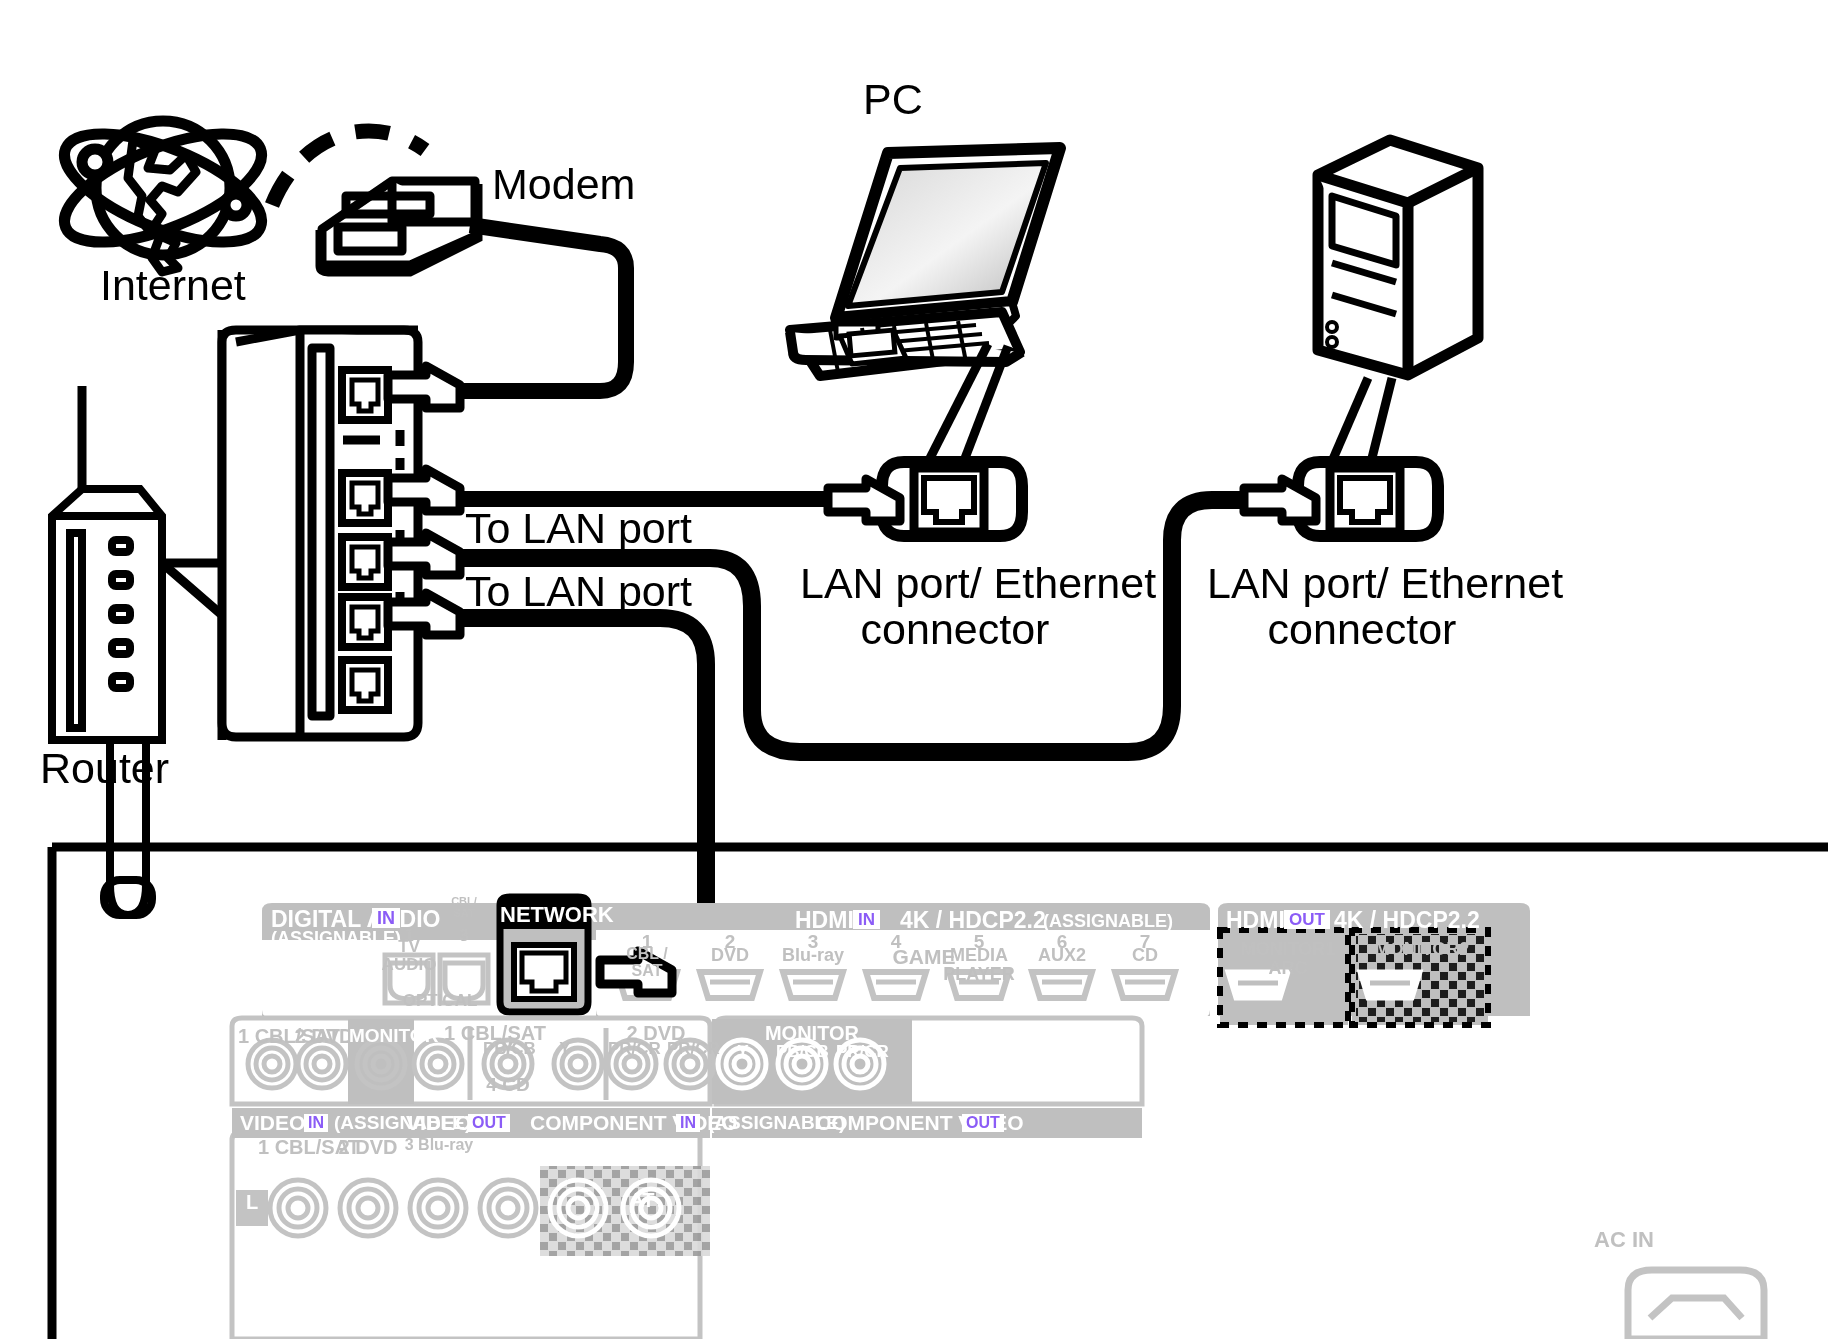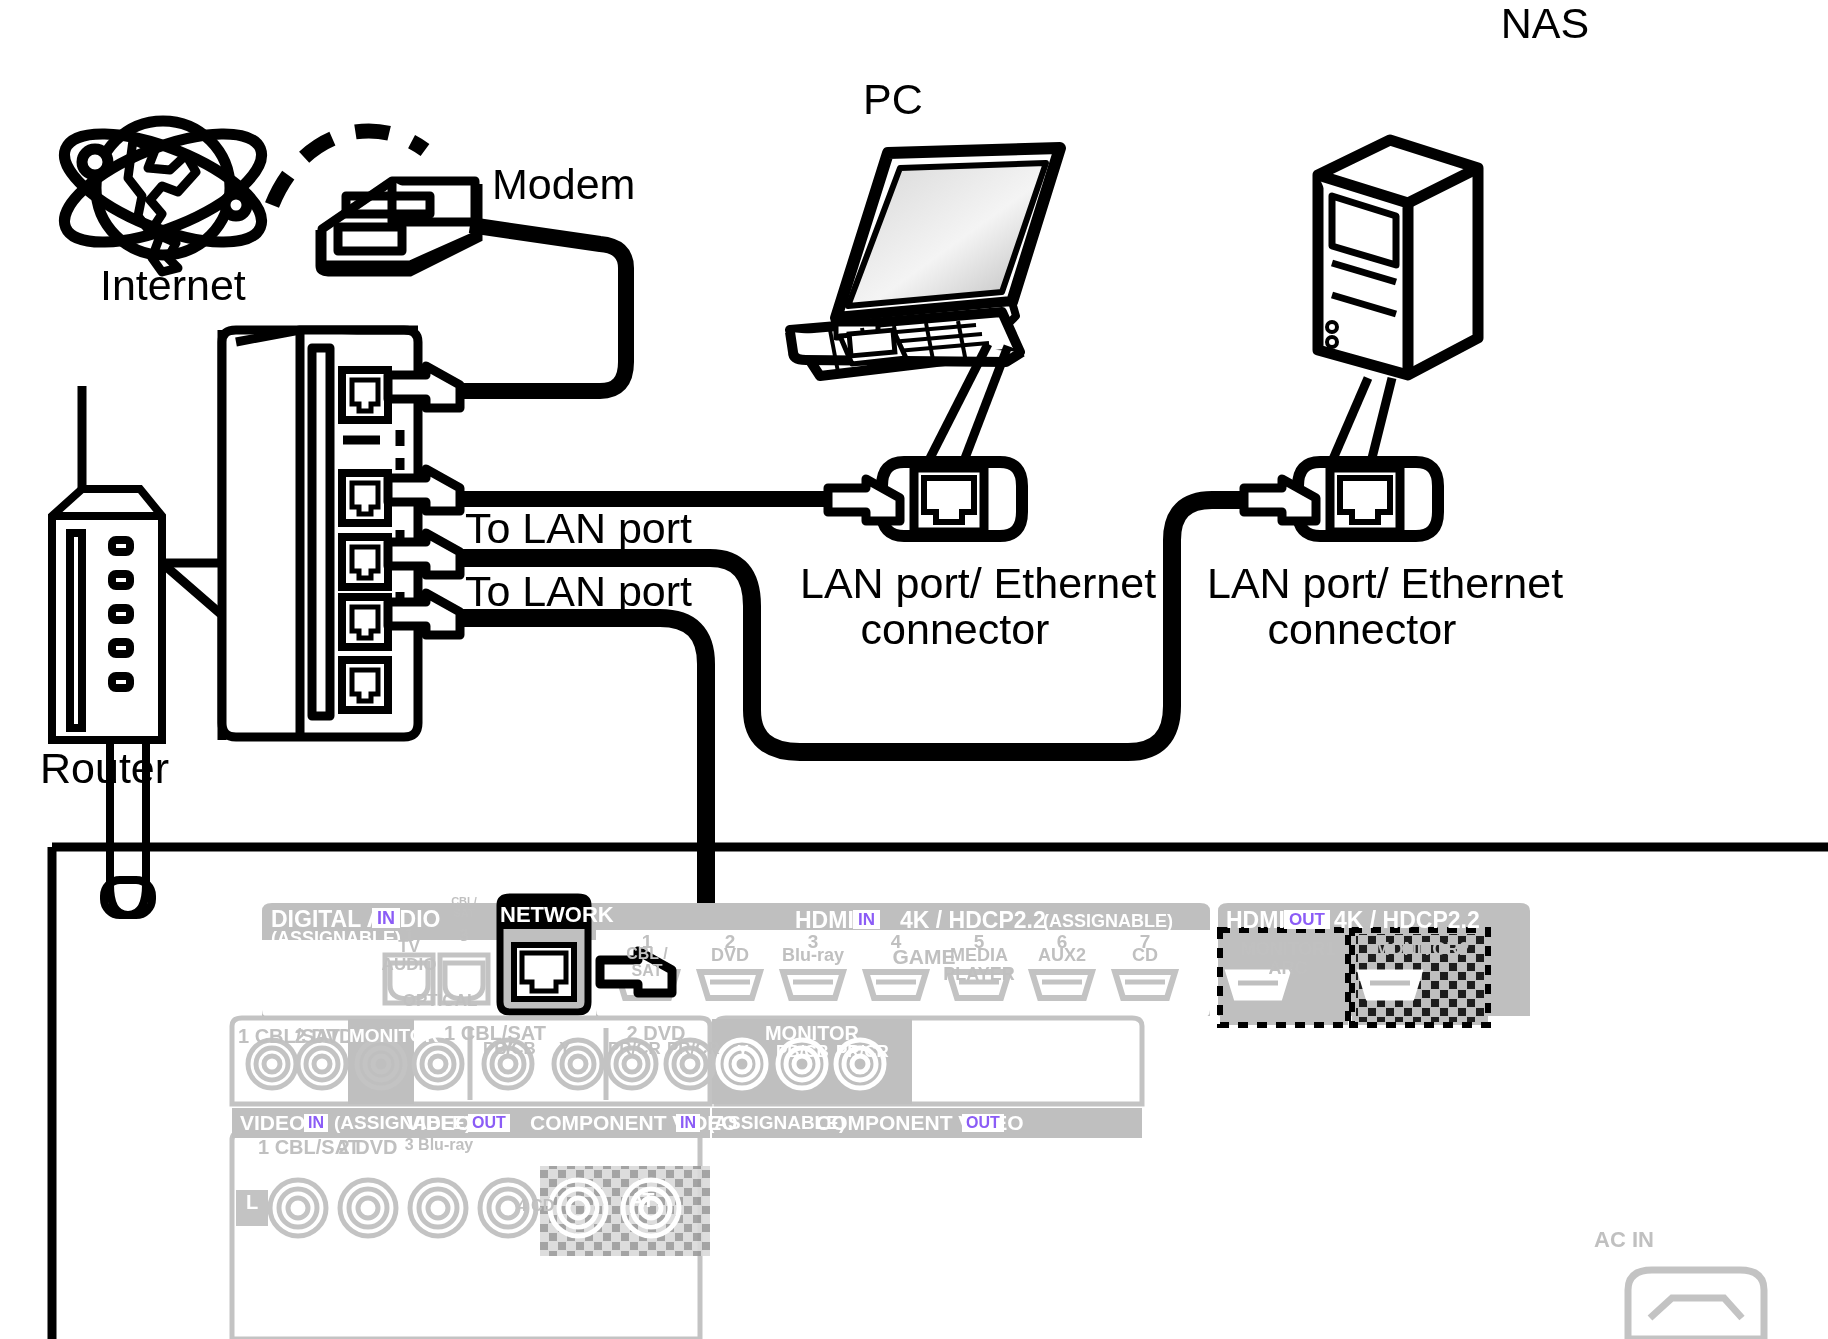--- a/index.html
+++ b/index.html
@@ -402,21 +402,20 @@
 
   <div class="lbl lbl-xl" style="left:40px; top:745px;">Router</div>
 
 
   <div class="lbl lbl-xl" style="left:465px; top:505px;">To LAN port</div>
 
   <div class="lbl lbl-xl" style="left:465px; top:568px;">To LAN port</div>
 
   <div class="lbl lbl-xl" style="left:863px; top:76px;">PC</div>
 
-  <div class="lbl lbl-xl center" style="left:1262px; top:0px; width:566px;">NAS</div>
 
   <div class="lbl lbl-xl" style="left:800px; top:560px;">LAN port/ Ethernet</div>
   <div class="lbl lbl-xl center" style="left:800px; top:606px; width:310px;">connector</div>
 
   <div class="lbl lbl-xl" style="left:1207px; top:560px;">LAN port/ Ethernet</div>
   <div class="lbl lbl-xl center" style="left:1207px; top:606px; width:310px;">connector</div>
 
   <div class="panel-txt wht" style="left:271px; top:907px; font-size:23px;">DIGITAL AUDIO</div>
   <div class="panel-txt blk" style="left:372px; top:908px; font-size:18px; background:#fff; padding:1px 5px; line-height:1;">IN</div>
   <div class="panel-txt wht" style="left:271px; top:929px; font-size:18px;">(ASSIGNABLE)</div>
@@ -494,19 +493,19 @@
   <div class="panel-txt blk" style="left:676px; top:1114px; font-size:16px; background:#fff; padding:1px 4px; line-height:1;">IN</div>
   <div class="panel-txt wht" style="left:708px; top:1113px; font-size:19px;">(ASSIGNABLE)</div>
 
   <div class="panel-txt wht" style="left:816px; top:1112px; font-size:21px;">COMPONENT VIDEO</div>
   <div class="panel-txt blk" style="left:962px; top:1114px; font-size:16px; background:#fff; padding:1px 4px; line-height:1;">OUT</div>
 
   <div class="panel-txt wht center" style="left:236px; top:1192px; font-size:20px; width:32px;">L</div>
   <div class="panel-txt gry center" style="left:258px; top:1137px; font-size:20px; width:80px;">1 CBL/SAT</div>
   <div class="panel-txt gry center" style="left:330px; top:1137px; font-size:20px; width:76px;">2 DVD</div>
   <div class="panel-txt gry center" style="left:398px; top:1137px; font-size:16px; width:82px;">3 Blu-ray</div>
-  <div class="panel-txt gry center" style="left:472px; top:1198px; font-size:16px; width:72px;margin-left:28px;">4 CD</div>
+  <div class="panel-txt gry center" style="left:472px; top:1075px; font-size:19px; width:72px;">4 CD</div>
   <div class="panel-txt wht center" style="left:540px; top:1137px; font-size:20px; width:76px;">ZONE2</div>
   <div class="panel-txt wht center" style="left:612px; top:1190px; font-size:20px; width:60px;">AT</div>
 
   <div class="panel-txt gry" style="left:1594px; top:1228px; font-size:22px;">AC IN</div>
 
 </div>
 
 </body></html>

